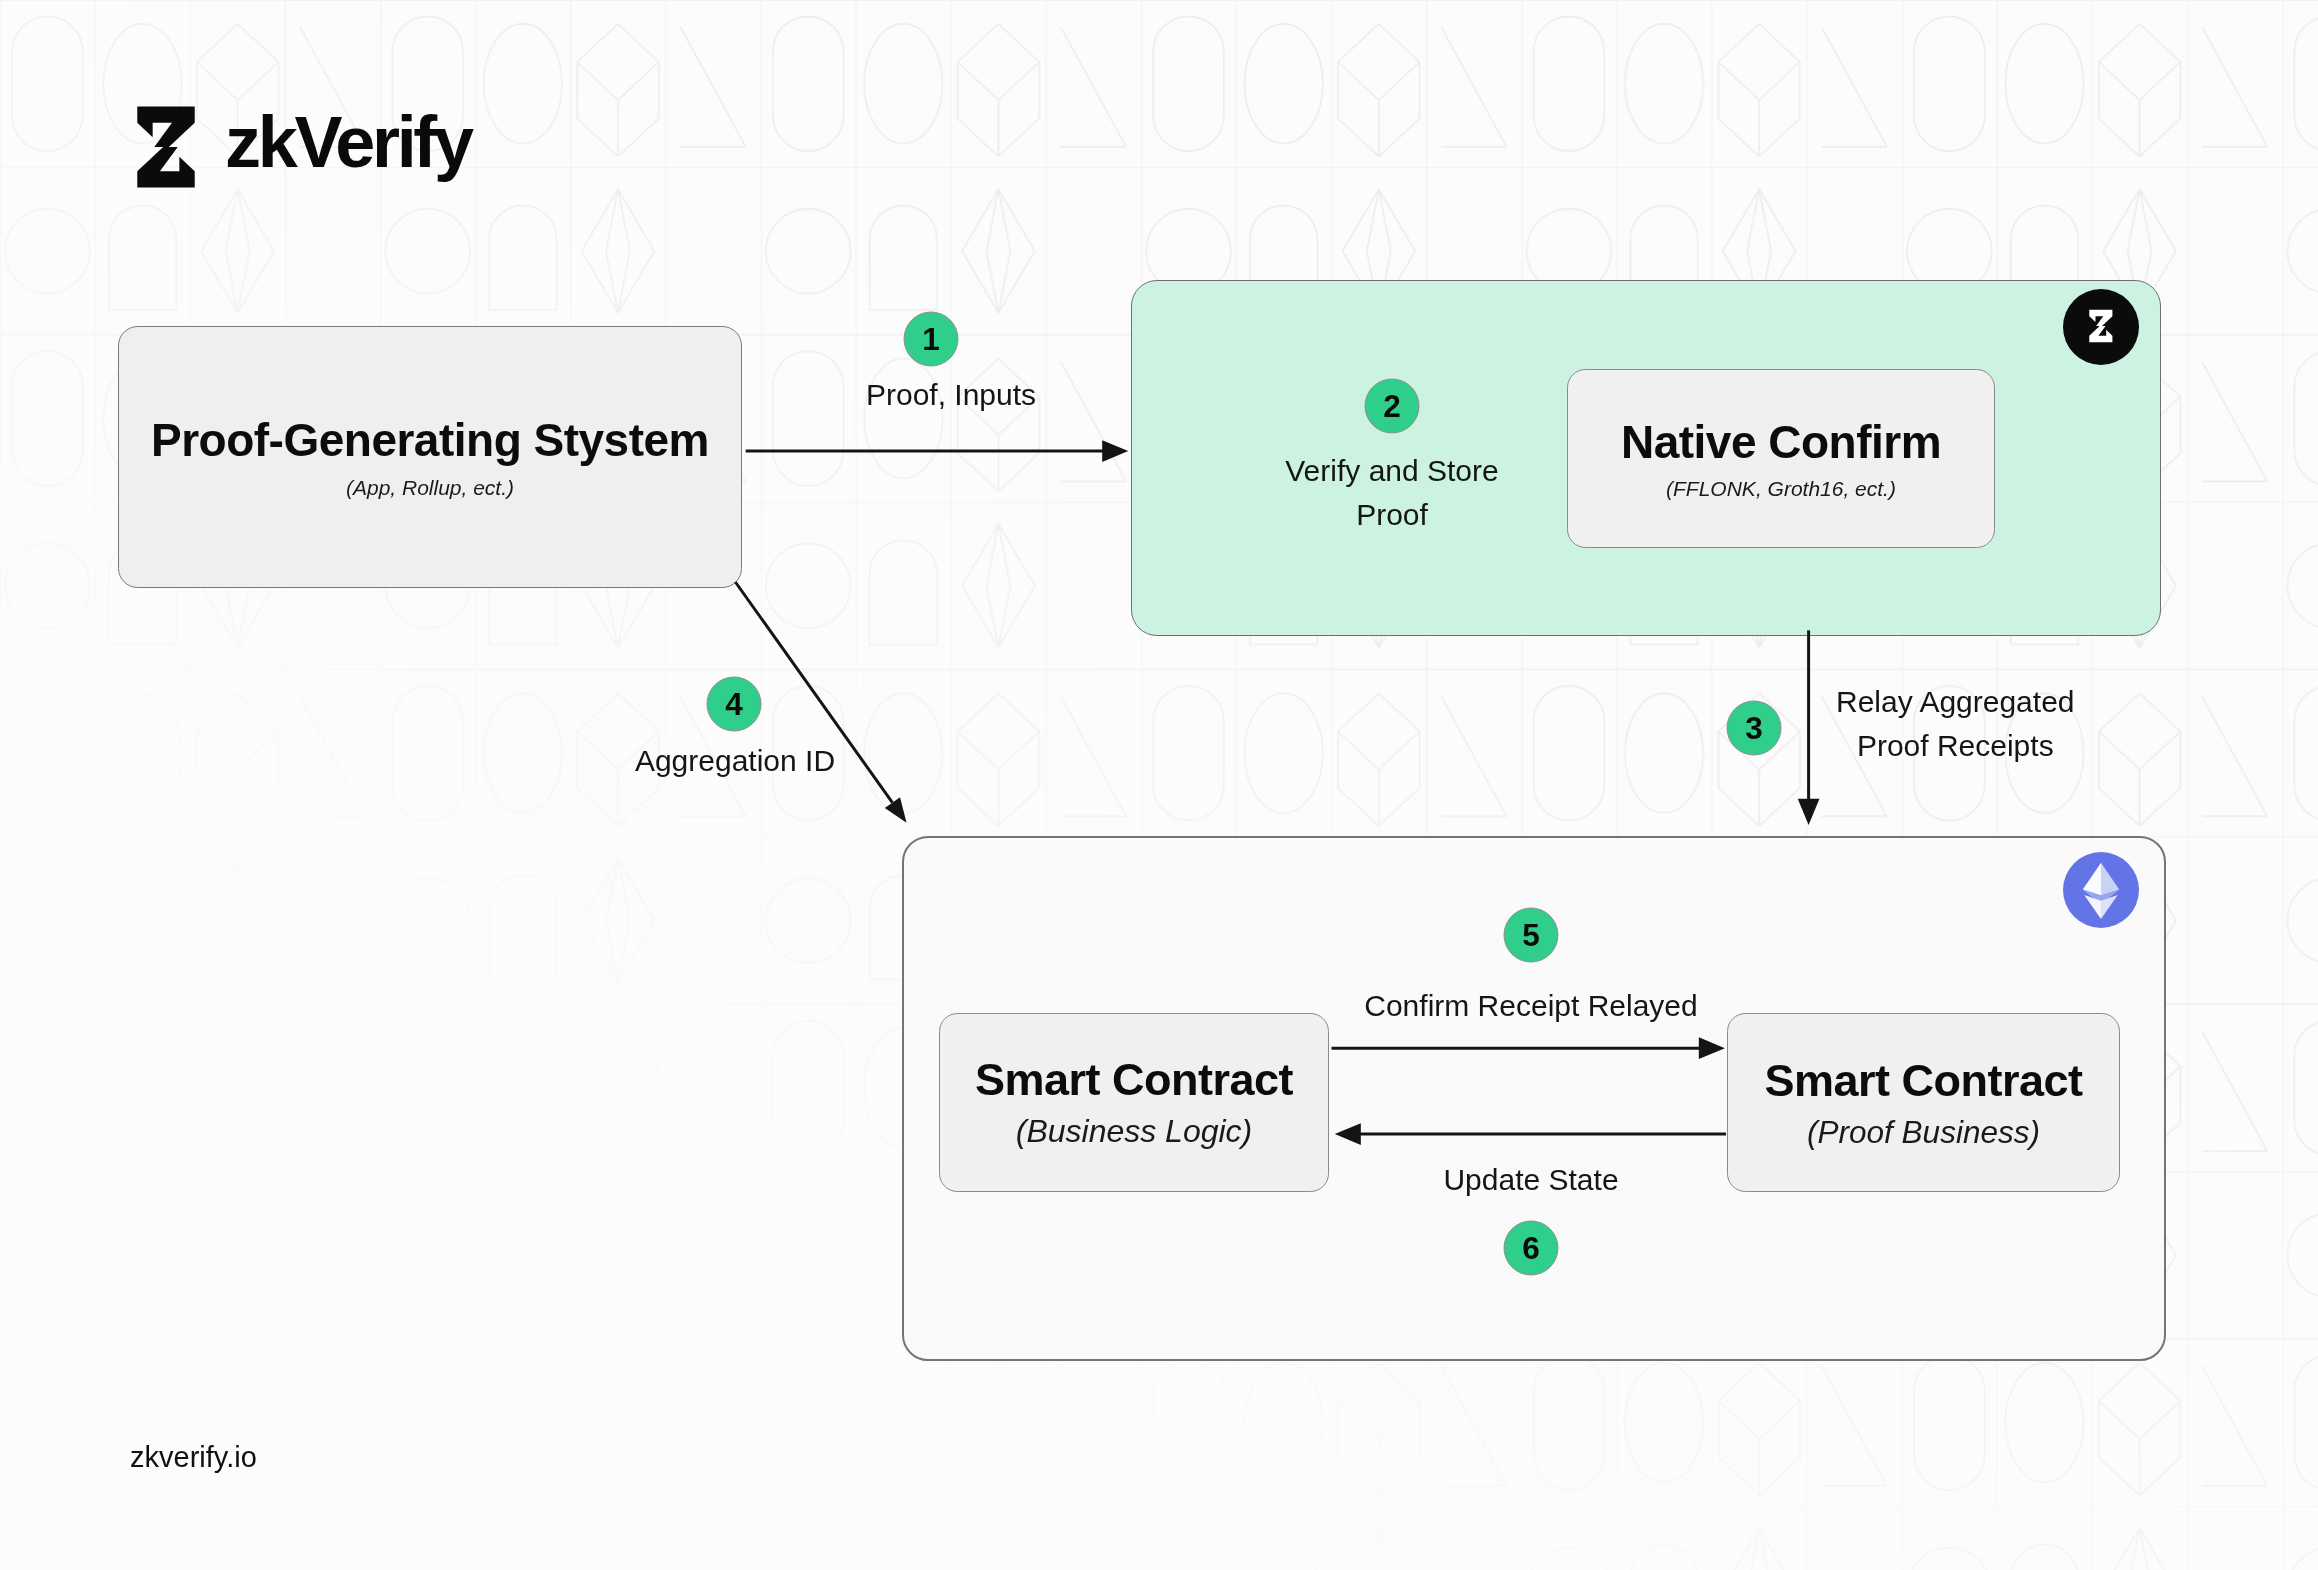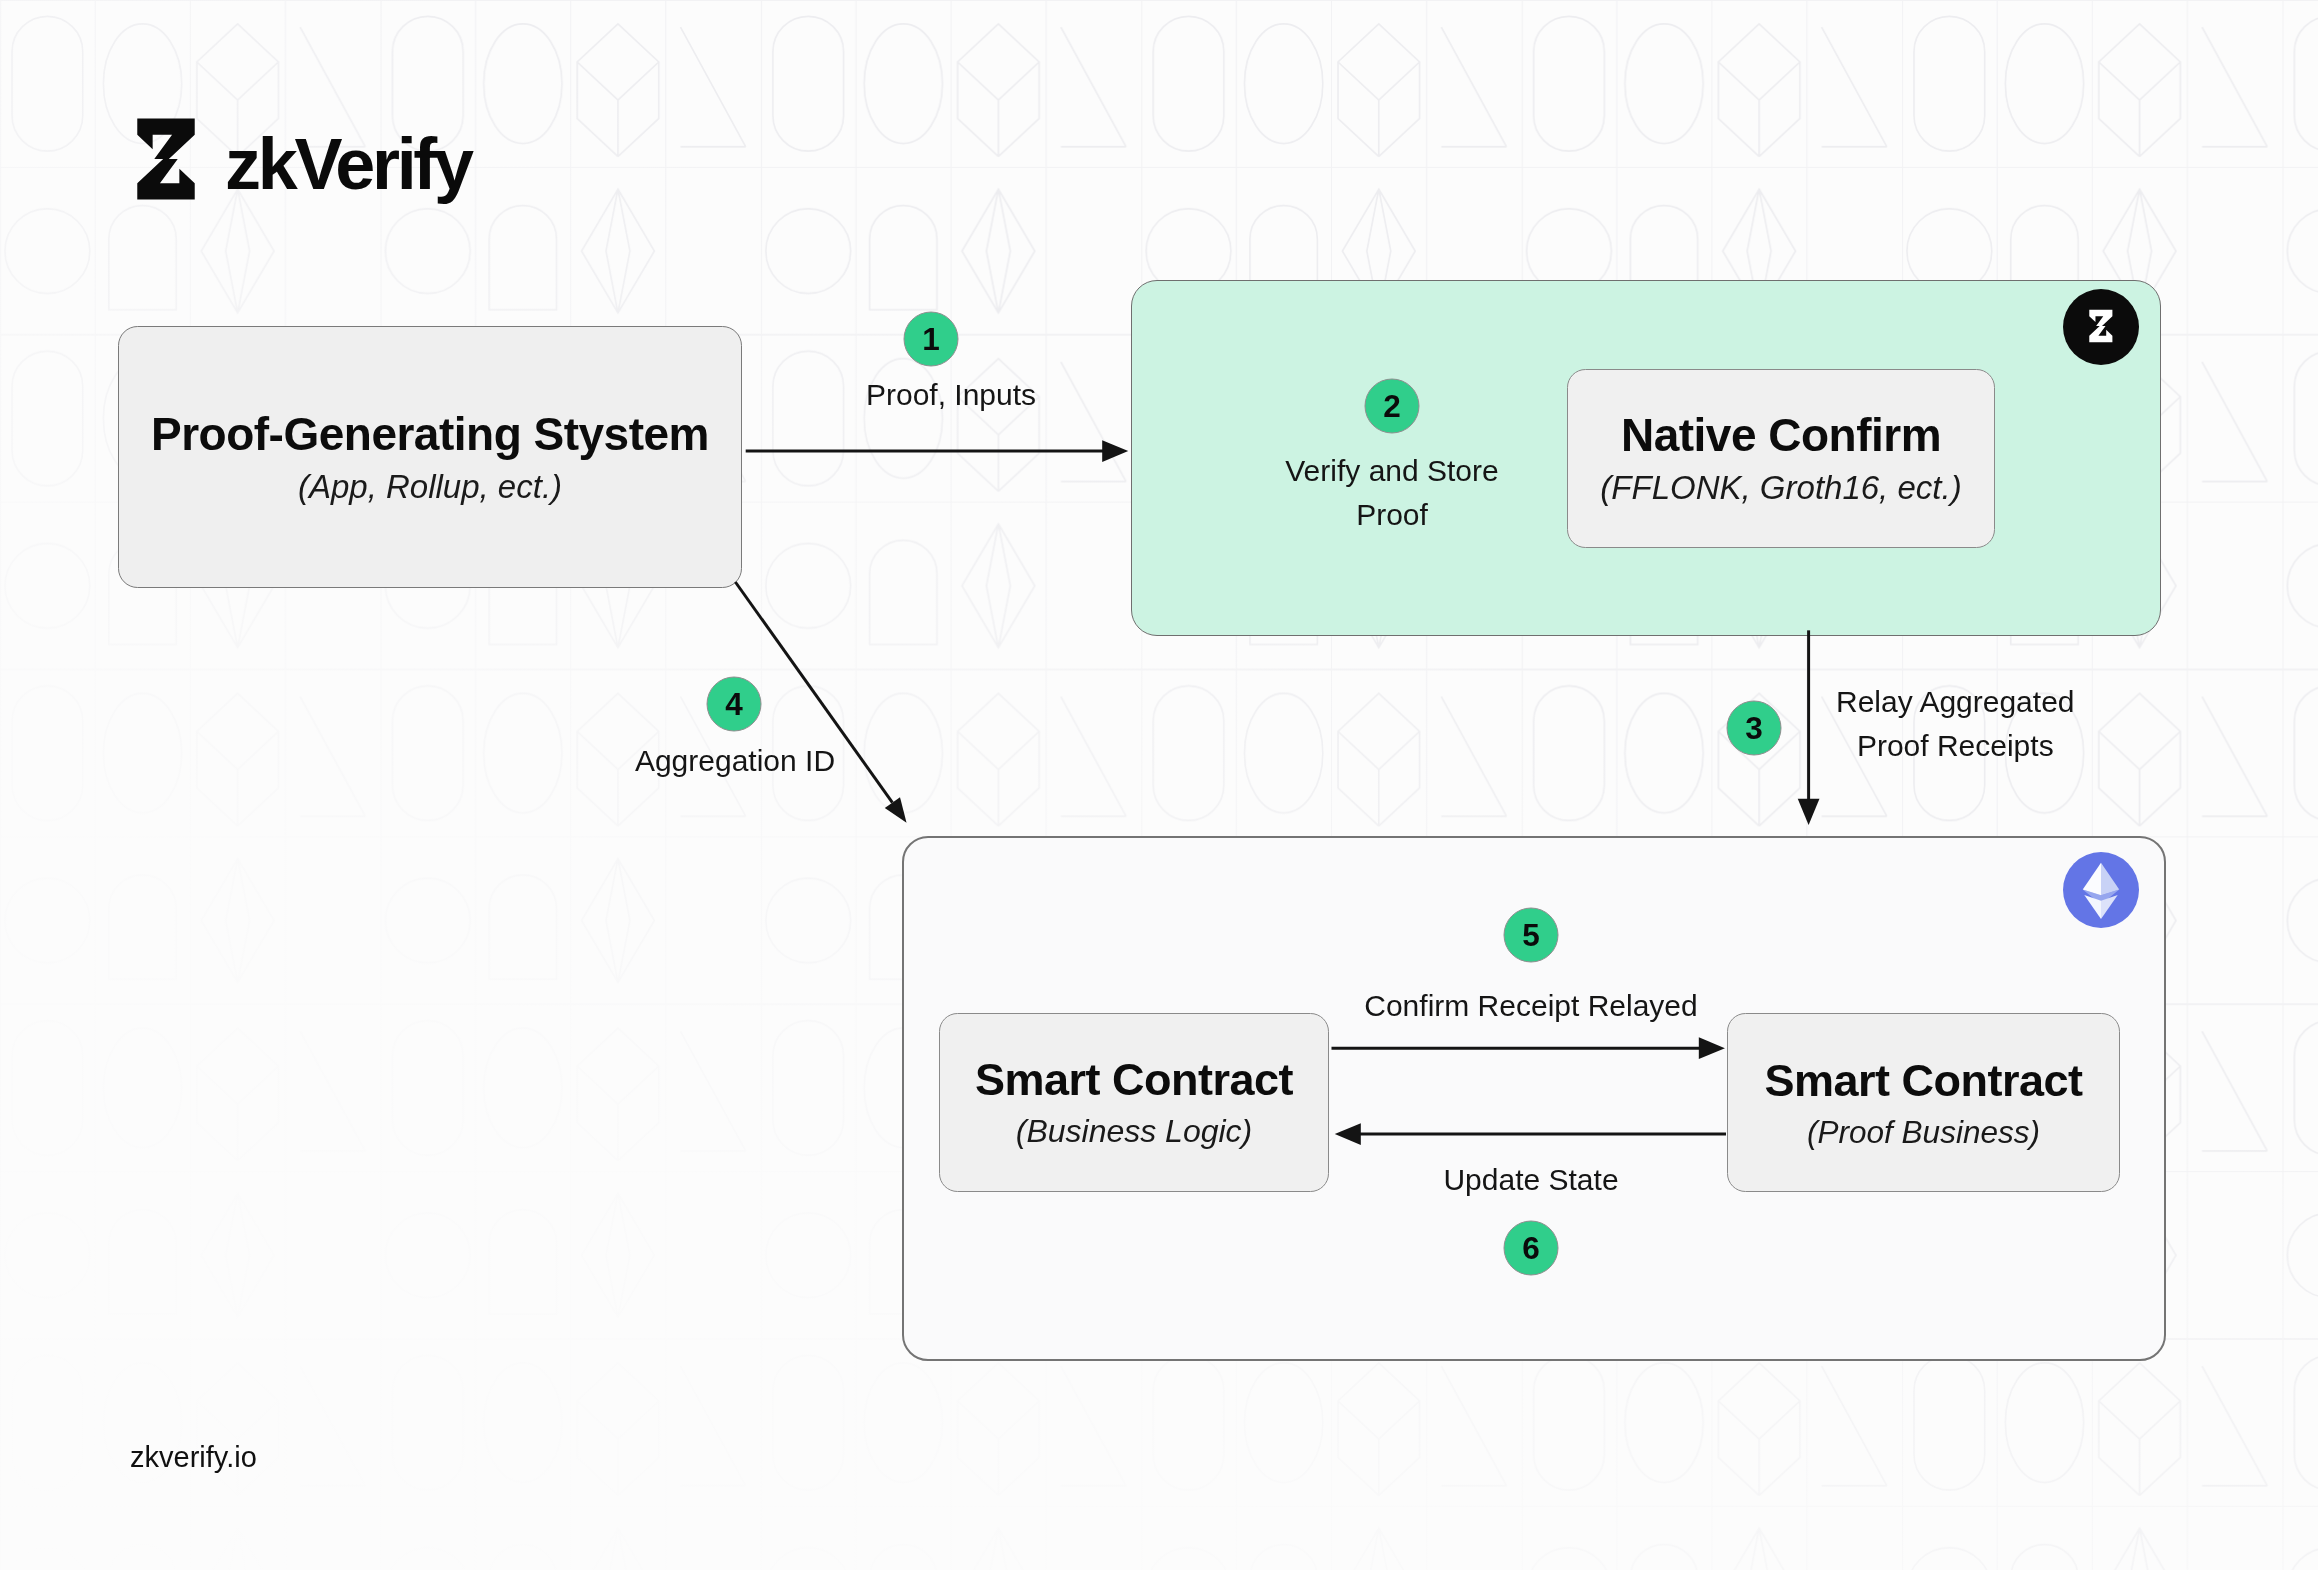--- a/index.html
+++ b/index.html
@@ -13,34 +13,34 @@
     position:absolute;box-sizing:border-box;
     border:1.6px solid #7A7A7A;background:#EFEFEF;
     display:flex;flex-direction:column;align-items:center;justify-content:center;
     text-align:left;z-index:2;margin-top:8px;
   }
   .box.gray{border-radius:19.6px;}
   .box.mint{background:#CCF3E2;border-color:#6F6F6F;border-radius:26px;z-index:1;}
   .box.host{background:#FAFAFB;border-color:#747474;border-width:2.2px;border-radius:26px;z-index:1;}
   .box.inner{background:#F0F0F0;border-color:#8A8A8A;border-radius:18.5px;z-index:4;}
   .node-title{font-size:46px;font-weight:bold;color:#0C0C0C;line-height:1.12;letter-spacing:-0.5px;}
-  .node-sub{font-size:33px;font-style:italic;color:#1A1A1A;margin-top:8.7px;line-height:1.1;}
+  .node-sub{font-size:21px;font-style:italic;color:#1A1A1A;margin-top:8.7px;line-height:1.1;}
   .badge{
     position:absolute;width:55px;height:55px;border-radius:50%;
     background:#30CE8B;border:1.6px solid #8F8F8F;box-sizing:border-box;
     display:flex;align-items:center;justify-content:center;
     font-size:31.5px;font-weight:bold;color:#0B0B0B;
     transform:translate(-50%,-50%);z-index:6;
   }
   .flabel{
     position:absolute;font-size:30px;color:#151515;line-height:1.45;
     white-space:pre-line;transform:translate(-50%,-50%);text-align:center;z-index:6;
   }
   .flabel.leftalign{transform:none;text-align:center;}
-  .logo{position:absolute;left:130px;top:118px;display:flex;align-items:flex-end;gap:23px;z-index:6;}
+  .logo{position:absolute;left:130px;top:106px;display:flex;align-items:flex-start;gap:23px;z-index:6;}
   .logo .word{font-size:72px;font-weight:bold;letter-spacing:-3.3px;color:#0A0A0A;line-height:1;}
   .corner-icon{position:absolute;width:76px;height:76px;z-index:5;}
   .footer-link{position:absolute;left:130px;top:1441px;font-size:29px;color:#101010;text-decoration:none;z-index:6;}
 </style>
 </head>
 <body>
 
 <div id="canvas">
 
   <svg class="layer" width="2319" height="1571" viewBox="0 0 4267 2891" aria-hidden="true">

